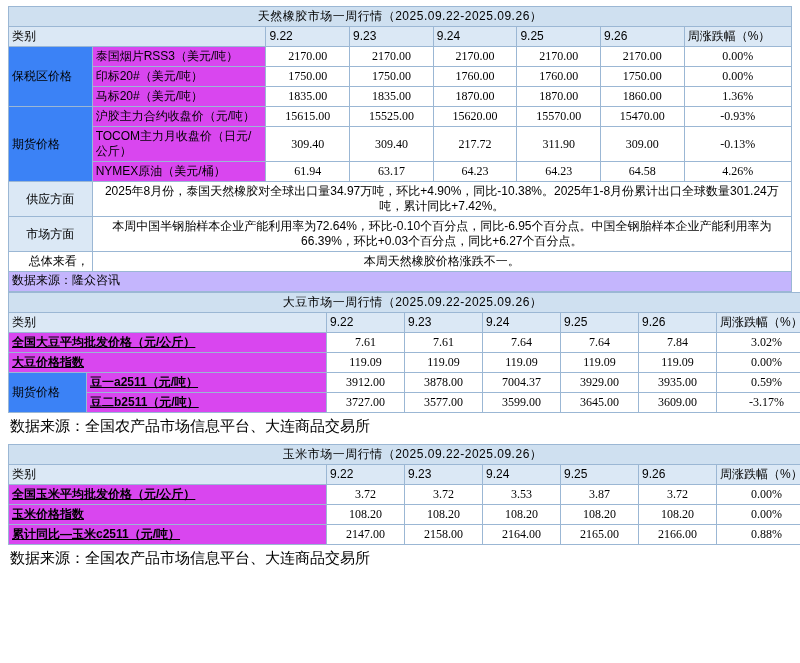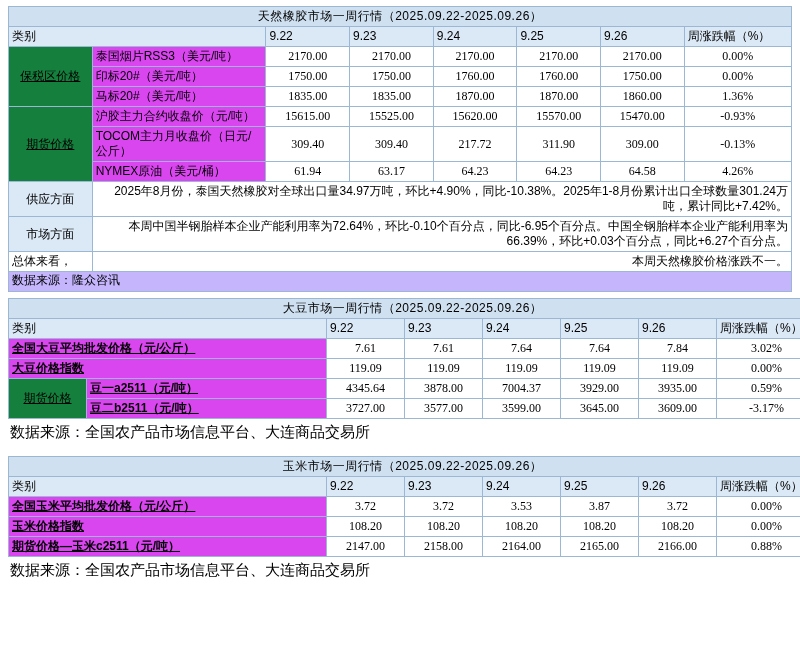--- a/index.html
+++ b/index.html
@@ -13,21 +13,20 @@
     font-family: "Liberation Sans", sans-serif;
     color: #000000;
     font-size: 12px;
   }
   .page {
     width: 800px;
     box-sizing: border-box;
     padding: 6px 8px 0 8px;
   }
   .block {
-    margin-bottom: 6px;
   }
   table.t {
     border-collapse: collapse;
     width: 784px;
     table-layout: fixed;
     border: 1px solid #7f9db9;
   }
   table.t td, table.t th {
     border: 1px solid #9bb7d4;
     padding: 2px 3px;
@@ -44,26 +43,25 @@
     padding: 5px 0 6px 0;
     letter-spacing: 0.5px;
   }
   .hdr {
     background: #dbe8f5;
     text-align: left;
     font-weight: bold;
     font-size: 12.5px;
   }
   .cat-cell {
-    background: #15803d;
-    text-align: center;
+    background: #3b82f6;
+    text-align: left;
     font-weight: bold;
     font-size: 12.5px;
     width: 78px;
-    text-decoration: underline;
   }
   .rowname {
     background: #d946ef;
     text-align: left;
     font-size: 12.5px;
   }
   .rowname.bold {
     font-weight: bold;
     text-decoration: underline;
   }
@@ -76,21 +74,21 @@
   .note-label {
     background: #dbe8f5;
     text-align: center;
     font-weight: bold;
     font-size: 12.5px;
     width: 78px;
     vertical-align: middle;
   }
   .note-text {
     background: #ffffff;
-    text-align: right;
+    text-align: center;
     font-size: 12.2px;
     line-height: 1.45;
     padding: 3px 4px;
   }
   .source {
     padding: 4px 2px 2px 4px;
     font-size: 12.5px;
     background: #c4b5fd;
     font-family: Liberation Mono, monospace;
   }
@@ -193,21 +191,21 @@
 
       <tr>
         <td class="note-label">供应方面</td>
         <td class="note-text" colspan="7">2025年8月份，泰国天然橡胶对全球出口量34.97万吨，环比+4.90%，同比-10.38%。2025年1-8月份累计出口全球数量301.24万吨，累计同比+7.42%。</td>
       </tr>
       <tr>
         <td class="note-label">市场方面</td>
         <td class="note-text" colspan="7">本周中国半钢胎样本企业产能利用率为72.64%，环比-0.10个百分点，同比-6.95个百分点。中国全钢胎样本企业产能利用率为66.39%，环比+0.03个百分点，同比+6.27个百分点。</td>
       </tr>
       <tr>
-        <td class="note-text" style="text-align:left;">总体来看，</td>
+        <td class="note-text" style="text-align:right;">总体来看，</td>
         <td class="note-text" colspan="7">本周天然橡胶价格涨跌不一。</td>
       </tr>
       <tr class="src-row">
         <td class="source" colspan="8">数据来源：隆众咨讯</td>
       </tr>
     </tbody>
       </table>
   </div>
 
   <div class="block">
@@ -249,21 +247,21 @@
         <td class="num">119.09</td>
         <td class="num">119.09</td>
         <td class="num">119.09</td>
         <td class="num">119.09</td>
         <td class="num">119.09</td>
         <td class="num">0.00%</td>
       </tr>
       <tr>
         <td class="cat-cell" rowspan="2">期货价格</td>
         <td class="rowname bold">豆一a2511（元/吨）</td>
-        <td class="num">4345.64</td>
+        <td class="num">3912.00</td>
         <td class="num">3878.00</td>
         <td class="num">7004.37</td>
         <td class="num">3929.00</td>
         <td class="num">3935.00</td>
         <td class="num">0.59%</td>
       </tr>
       <tr>
         <td class="rowname bold">豆二b2511（元/吨）</td>
         <td class="num">3727.00</td>
         <td class="num">3577.00</td>
@@ -314,21 +312,21 @@
       <tr>
         <td class="rowname bold" colspan="2">玉米价格指数</td>
         <td class="num">108.20</td>
         <td class="num">108.20</td>
         <td class="num">108.20</td>
         <td class="num">108.20</td>
         <td class="num">108.20</td>
         <td class="num">0.00%</td>
       </tr>
       <tr>
-        <td class="rowname bold" colspan="2">期货价格—玉米c2511（元/吨）</td>
+        <td class="rowname bold" colspan="2">累计同比—玉米c2511（元/吨）</td>
         <td class="num">2147.00</td>
         <td class="num">2158.00</td>
         <td class="num">2164.00</td>
         <td class="num">2165.00</td>
         <td class="num">2166.00</td>
         <td class="num">0.88%</td>
       </tr>
     </tbody>
       </table>
     <div class="plain-source">数据来源：全国农产品市场信息平台、大连商品交易所</div>

